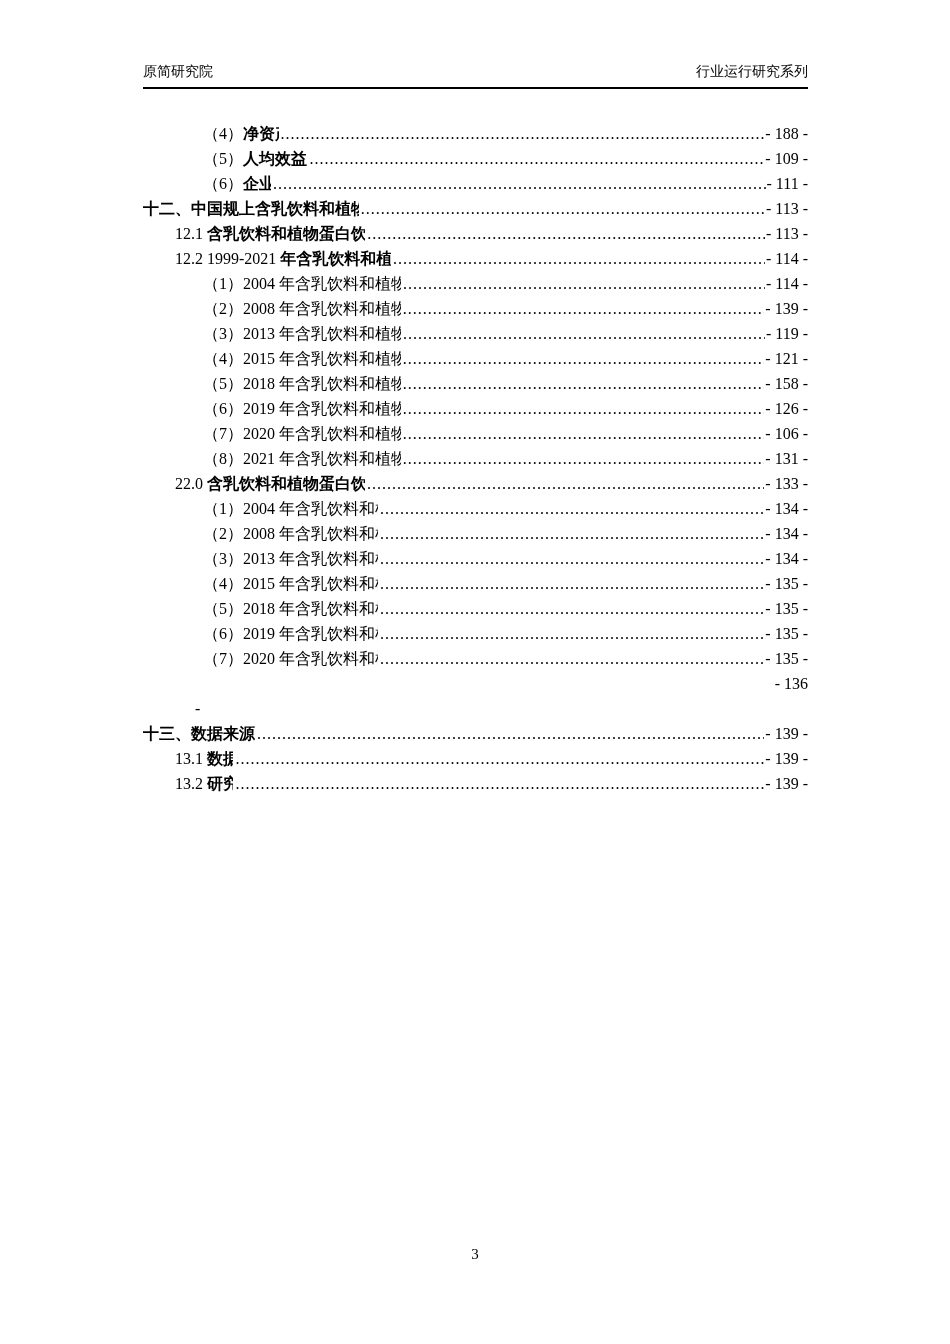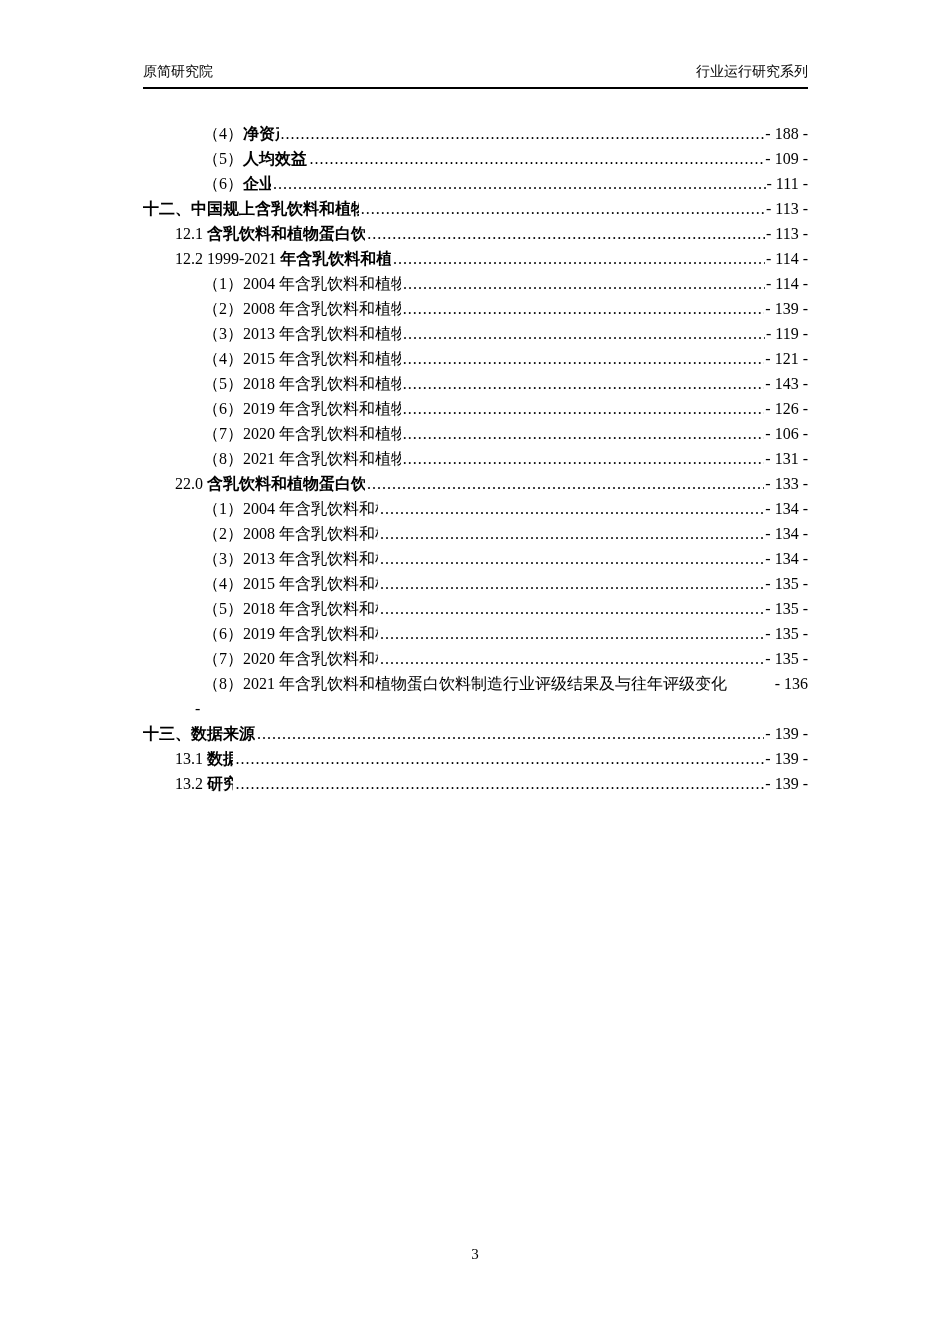--- a/index.html
+++ b/index.html
@@ -151,21 +151,21 @@
 
     <div class="toc-row indent-2">
       <span class="toc-text"><span class="toc-prefix">（4）2015 </span><span class="toc-label">年含乳饮料和植物蛋白饮料制造行业竞争力综合评级得分</span></span>
       <span class="toc-leader"></span>
       <span class="toc-page">- 121 -</span>
     </div>
 
     <div class="toc-row indent-2">
       <span class="toc-text"><span class="toc-prefix">（5）2018 </span><span class="toc-label">年含乳饮料和植物蛋白饮料制造行业竞争力综合评级得分</span></span>
       <span class="toc-leader"></span>
-      <span class="toc-page">- 143 -</span>
+      <span class="toc-page">- 158 -</span>
     </div>
 
     <div class="toc-row indent-2">
       <span class="toc-text"><span class="toc-prefix">（6）2019 </span><span class="toc-label">年含乳饮料和植物蛋白饮料制造行业竞争力综合评级得分</span></span>
       <span class="toc-leader"></span>
       <span class="toc-page">- 126 -</span>
     </div>
 
     <div class="toc-row indent-2">
       <span class="toc-text"><span class="toc-prefix">（7）2020 </span><span class="toc-label">年含乳饮料和植物蛋白饮料制造行业竞争力综合评级得分</span></span>
@@ -221,21 +221,20 @@
       <span class="toc-page">- 135 -</span>
     </div>
 
     <div class="toc-row indent-2">
       <span class="toc-text"><span class="toc-prefix">（7）2020 </span><span class="toc-label">年含乳饮料和植物蛋白饮料制造行业评级结果</span></span>
       <span class="toc-leader"></span>
       <span class="toc-page">- 135 -</span>
     </div>
 
     <div class="toc-row indent-2 no-dots">
-      <span class="toc-text"><span class="toc-prefix">（8）2021 </span><span class="toc-label">年含乳饮料和植物蛋白饮料制造行业评级结果及与往年评级变化</span></span>
       <span class="toc-leader"></span>
       <span class="toc-page">- 136</span>
     </div>
 
     <div class="toc-row indent-2 no-dots wrap">
       <span class="toc-text"><span class="toc-prefix"></span><span class="toc-label">-</span></span>
       <span class="toc-leader"></span>
       <span class="toc-page"></span>
     </div>
 

